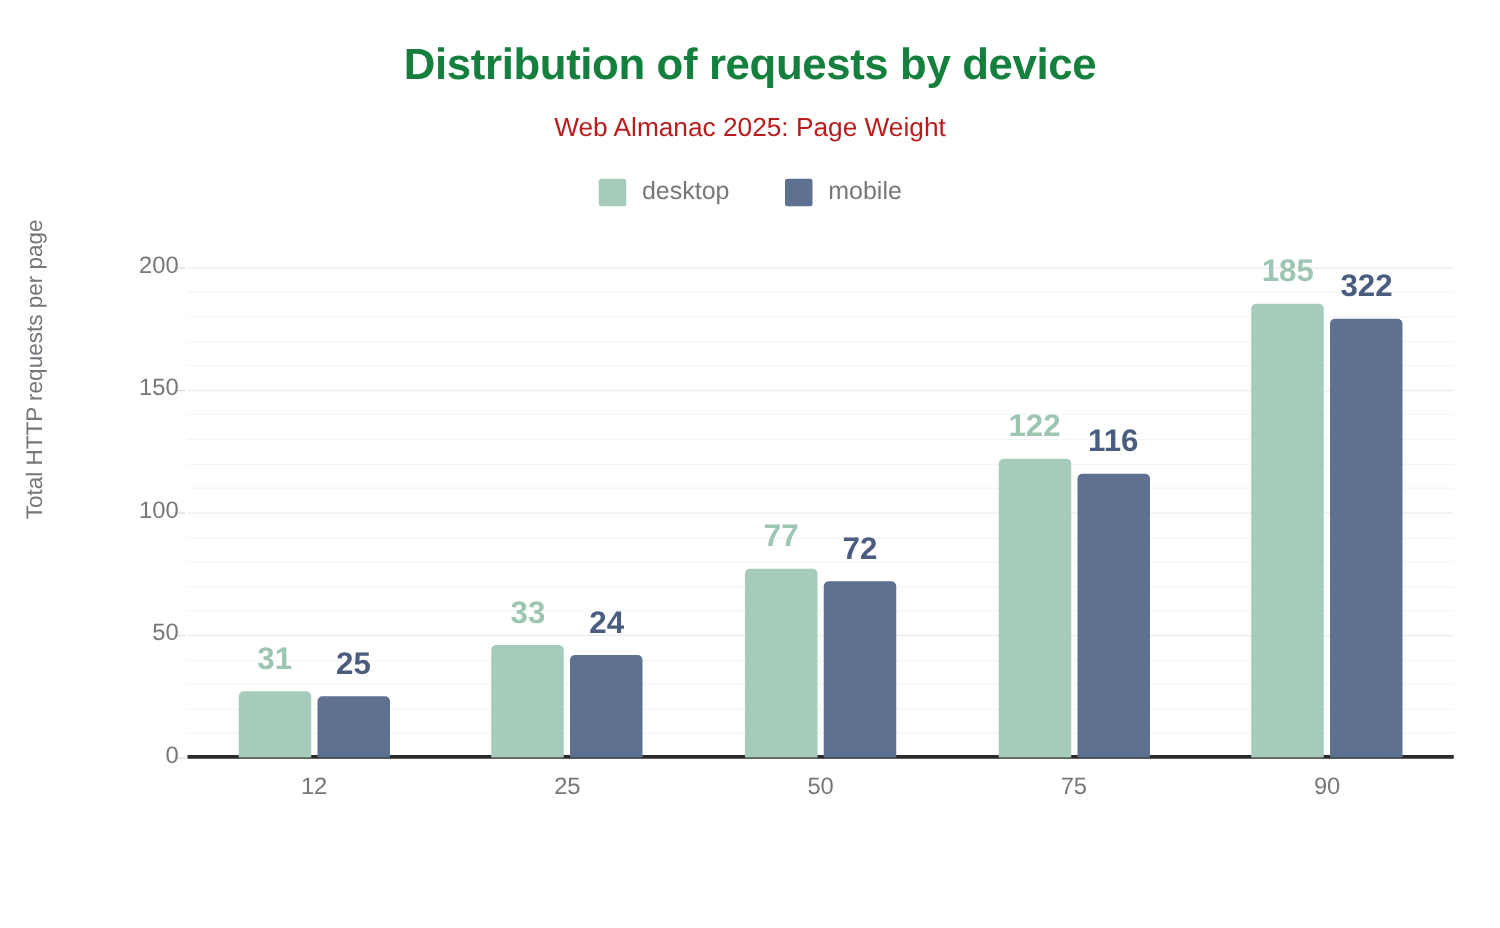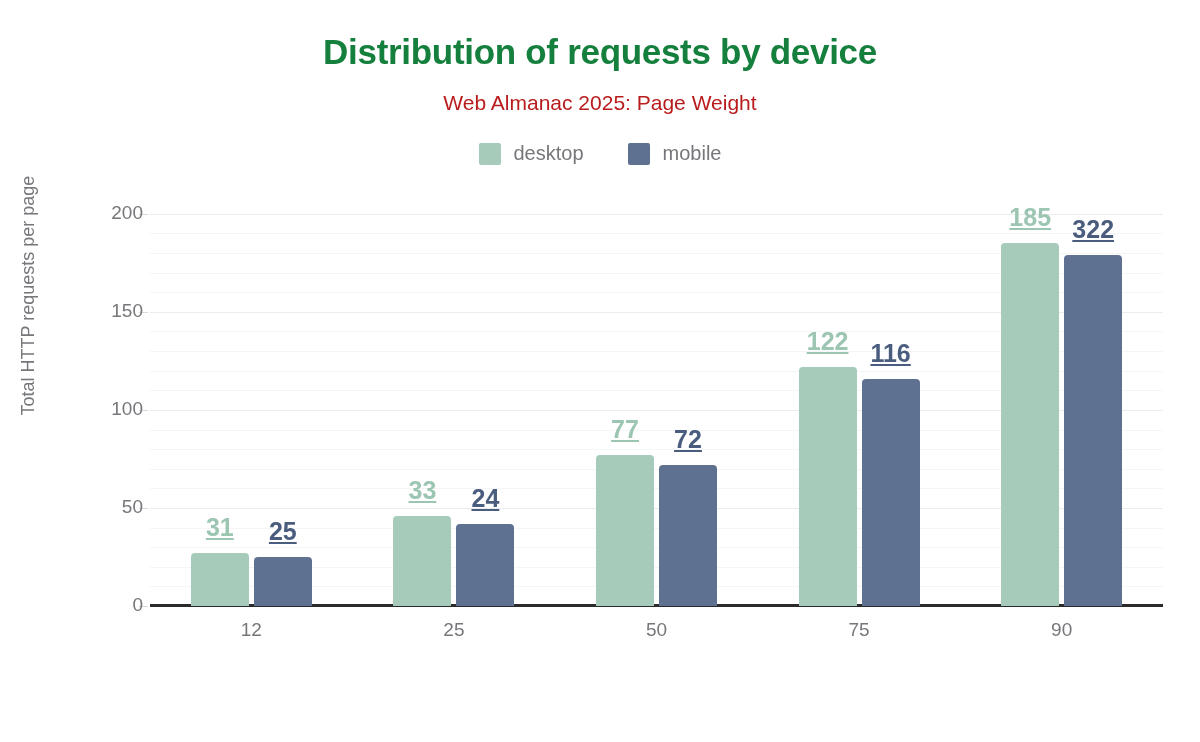--- a/index.html
+++ b/index.html
@@ -159,21 +159,20 @@
     position: absolute;
     border-radius: 4px 4px 0 0;
   }
   .bar-label {
     position: absolute;
     font-size: 25px;
     font-weight: bold;
     text-align: center;
     white-space: nowrap;
     width: 110px;
-    text-decoration: underline;
   }
 </style>
 </head>
 <body>
 
 <div id="chart-root">
 
   <div class="chart-title">Distribution of requests by device</div>
 
   <div class="chart-subtitle">Web Almanac 2025: Page Weight</div>

